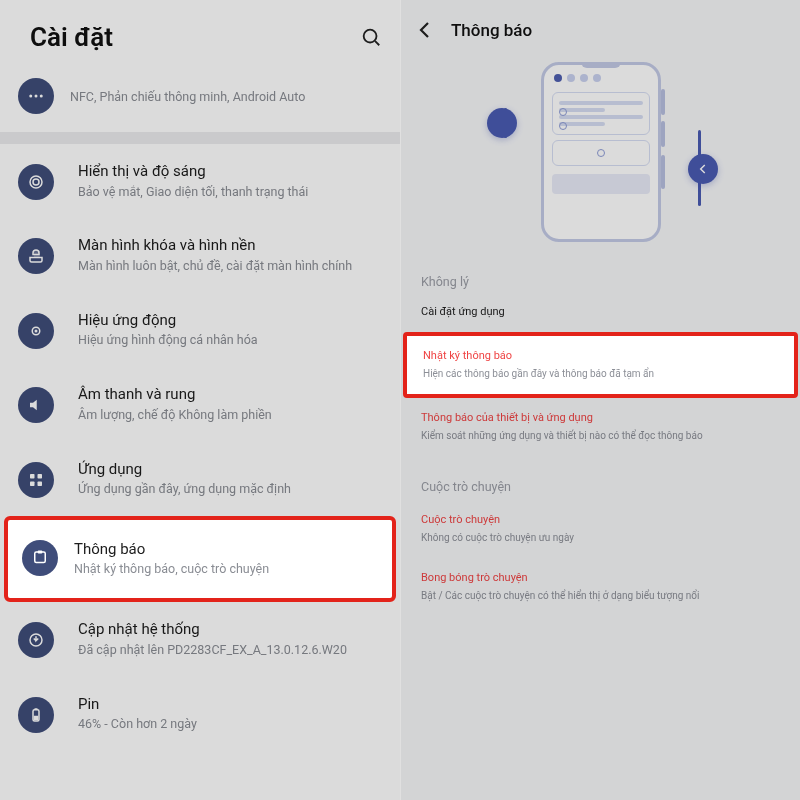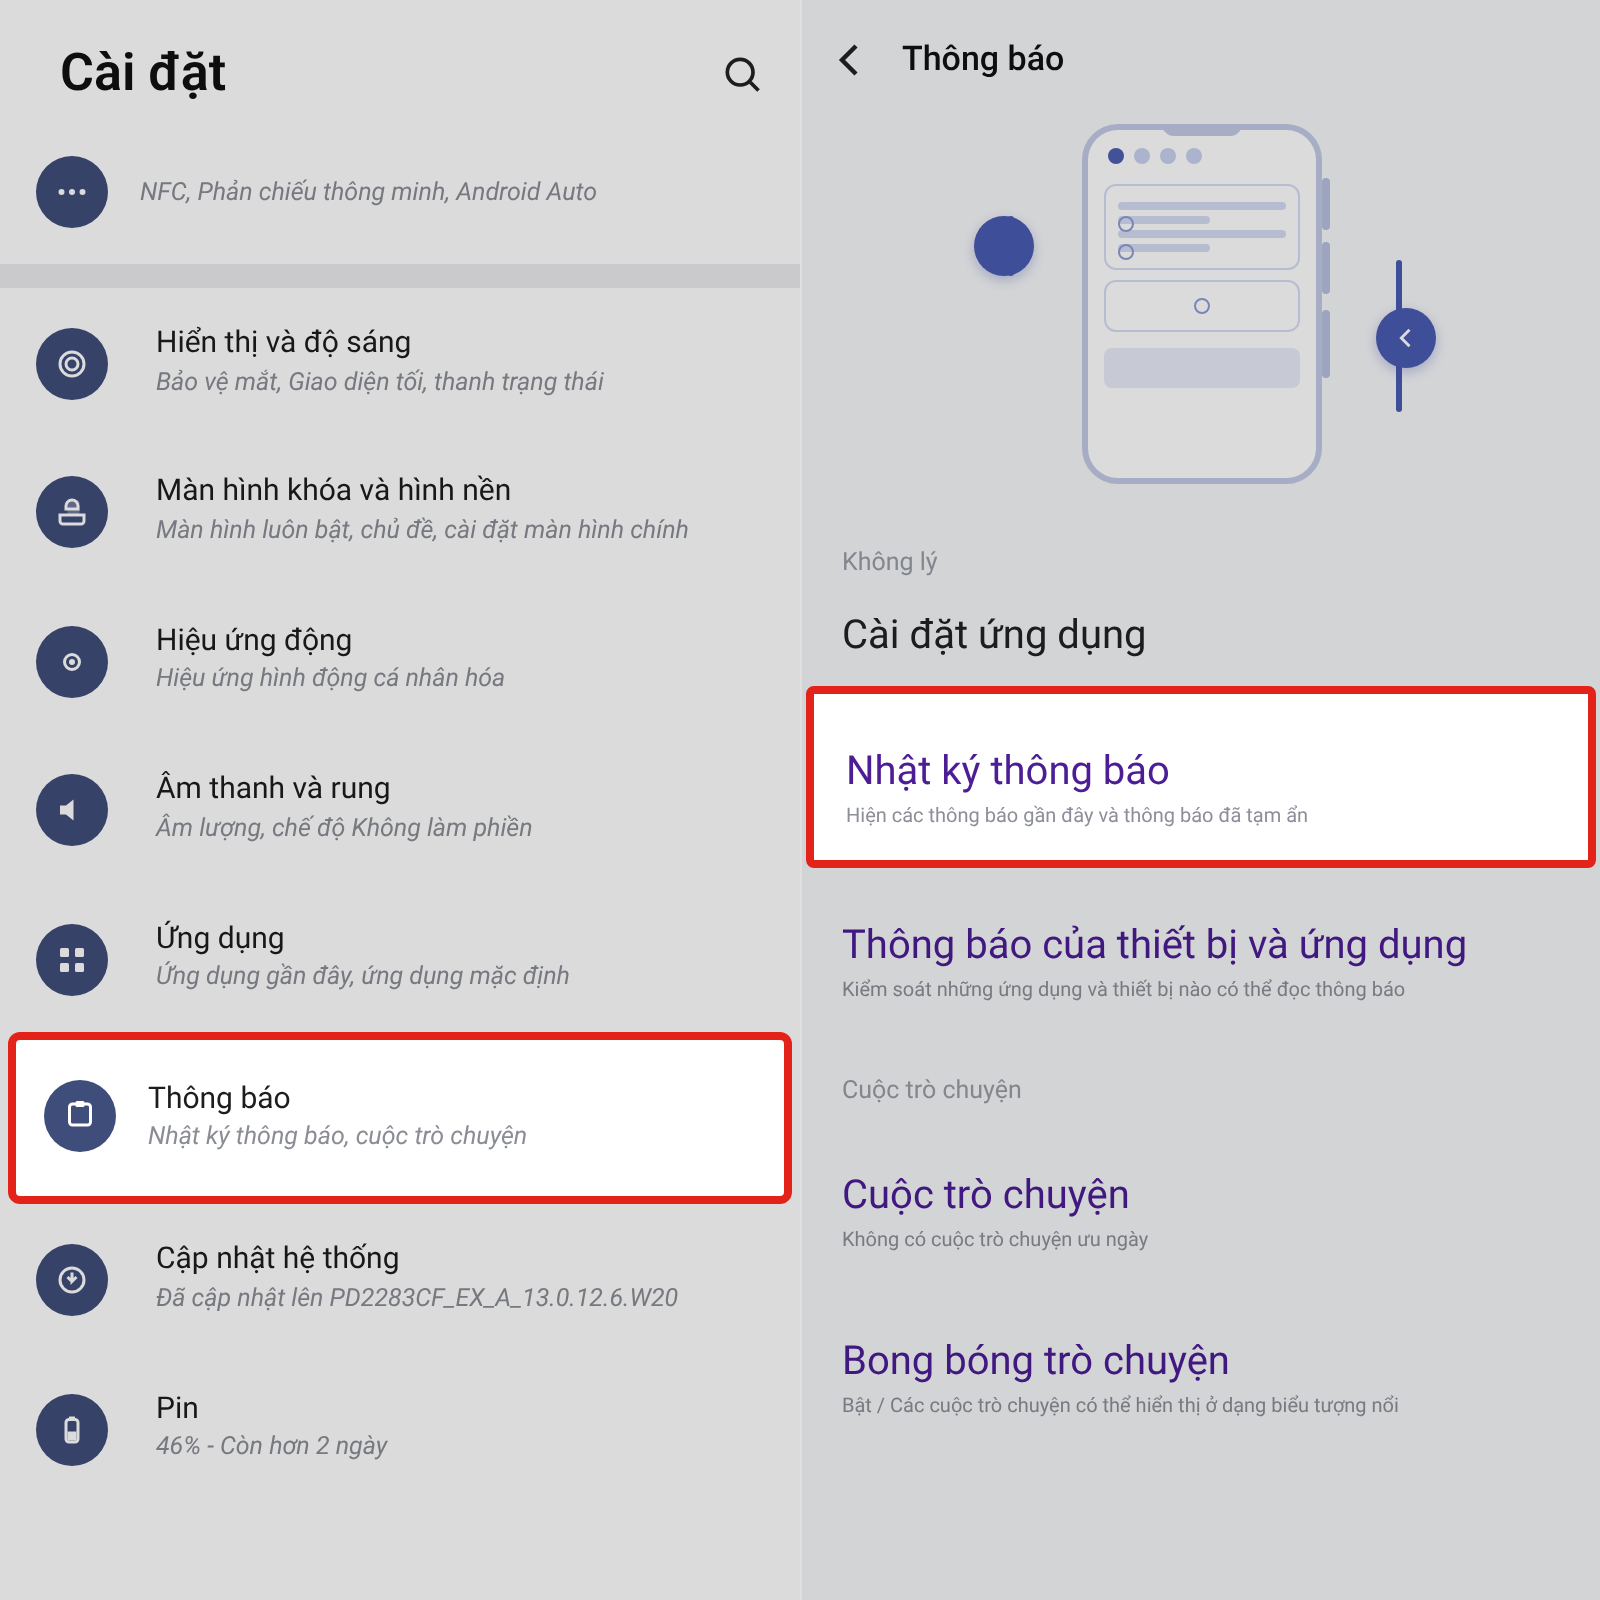--- a/index.html
+++ b/index.html
@@ -13,21 +13,21 @@
   
   .l-header { display: flex; align-items: center; justify-content: space-between; padding: 22px 18px 16px 30px; }
   .l-title { font-size: 26px; font-weight: 600; color: #111; }
   .search-ic { width: 22px; height: 22px; color: #222; }
 
   .conn-row { display: flex; align-items: center; padding: 10px 18px 18px 18px; gap: 16px; }
   .icon-circ { width: 36px; height: 36px; border-radius: 50%; background: #3f4d7a; display: flex; align-items: center; justify-content: center; flex-shrink: 0; color: #fff; }
   .icon-circ svg { width: 18px; height: 18px; }
   .row-texts { flex: 1; min-width: 0; }
   .row-title { font-size: 15px; color: #1d1d1d; line-height: 1.3; }
-  .row-sub { font-size: 12.5px; color: #8a8d94; line-height: 1.35; margin-top: 2px; font-style: italic; }
+  .row-sub { font-size: 12.5px; color: #8a8d94; line-height: 1.35; margin-top: 2px; }
 
   .sep-block { height: 12px; background: #ececee; }
 
   .settings-list { display: flex; flex-direction: column; }
   .s-row { display: flex; align-items: flex-start; padding: 18px 18px; gap: 24px; }
   .s-row .icon-circ { margin-top: 2px; }
 
   .highlight-row {
     position: relative; z-index: 10; background: #ffffff;
     border: 4px solid #e3231a; border-radius: 6px;
@@ -58,24 +58,24 @@
   .pcenter { width:8px; height:8px; border:1.5px solid #8f9dd6; border-radius:50%; margin:3px auto; }
   .pbarbot { margin:8px 8px 0; height:20px; background:#e8ebf7; border-radius:4px; }
   .side-circ { width:30px; height:30px; border-radius:50%; background:#4a5bb3; position:absolute; box-shadow:0 2px 6px rgba(60,80,180,.3); }
   .side-circ.left-s { left:86px; top:56px; }
   .side-circ.right-s { right:82px; top:102px; display:flex; align-items:center; justify-content:center; color:#fff; }
   .side-line { position:absolute; width:3px; border-radius:2px; background:#4a5bb3; }
   .side-line.ll { left:103px; top:56px; height:30px; }
   .side-line.rl { right:99px; top:78px; height:76px; }
 
   .r-section-label { font-size: 12.5px; color: #9a9da5; padding: 22px 20px 6px; }
-  .r-section-title { font-size: 20px; color: #222; padding: 10px 20px 14px; }
+  .r-section-title { font-size: 11px; color: #222; padding: 10px 20px 14px; }
 
   .r-row { padding: 13px 20px; }
-  .r-row-title { font-size: 20px; color: #4c1d95; line-height: 1.35; margin-top: 12px; }
+  .r-row-title { font-size: 11px; color: #ef4444; line-height: 1.35; }
   .r-row-sub { font-size: 10px; color: #8c8f97; line-height: 1.45; margin-top: 3px; }
 
   .r-highlight {
     position: relative; z-index: 10; background: #fff;
     border: 4px solid #e3231a; border-radius: 4px;
     margin: 0 2px; padding: 13px 16px;
   }
 </style>
 </head>
 <body>

